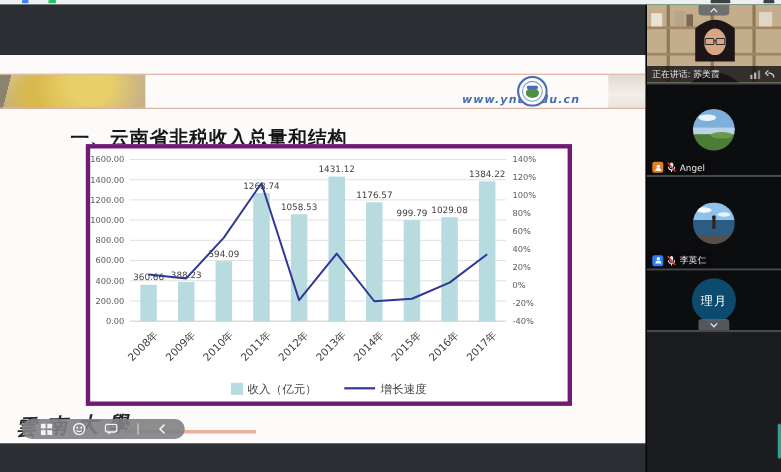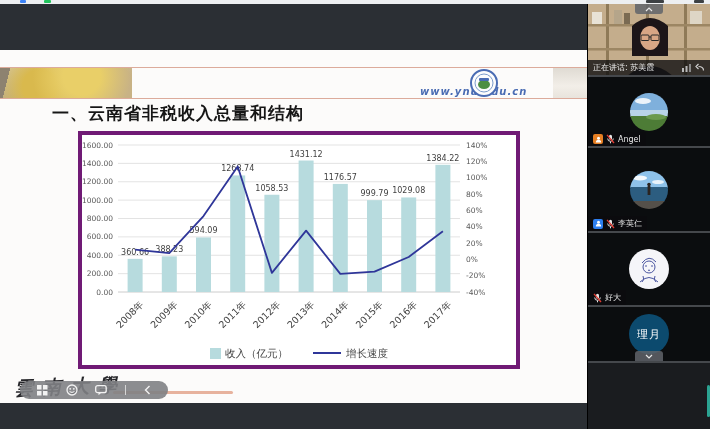--- a/index.html
+++ b/index.html
@@ -22,21 +22,21 @@
       linear-gradient(104deg,#8d8270 0 10px,rgba(0,0,0,0) 10px),
       radial-gradient(circle at 62% 28%,#e9cf68 0 22%,rgba(0,0,0,0) 58%),
       radial-gradient(circle at 30% 62%,#d9b94d 0 18%,rgba(0,0,0,0) 52%),
       radial-gradient(circle at 85% 70%,#c8b285 0 20%,rgba(0,0,0,0) 55%),
       linear-gradient(#d3c9b6,#b9ab94);}
   .hdr-photo-r{position:absolute;right:0;top:18px;width:34px;height:30px;opacity:.75;
     background:linear-gradient(180deg,#d6d0c6,#efeae2 60%,#e2dcd2);}
   .hdr-url{position:absolute;left:420px;top:36px;width:160px;font-size:10px;font-weight:bold;font-style:italic;
     color:#4a6cb3;text-shadow:0 1px 0 #fff;letter-spacing:1px;}
   .logo{position:absolute;left:470px;top:19px;}
-  .slide-title{position:absolute;left:52px;top:52px;margin:0;font-family:"DejaVu Serif","Liberation Serif",serif;
+  .slide-title{position:absolute;left:52px;top:52px;margin:12px;font-family:"DejaVu Serif","Liberation Serif",serif;
     font-size:17px;font-weight:600;color:#161616;letter-spacing:1px;}
   .chart-card{position:absolute;left:78px;top:81px;width:442px;height:238px;background:#ffffff;border:4px solid #701a75;box-sizing:border-box;}
   .chart-card svg{display:block;}
   .calligraphy{position:absolute;left:14px;top:324px;font-family:"DejaVu Serif","Liberation Serif",serif;
     font-size:19px;font-weight:bold;font-style:italic;color:#26262a;letter-spacing:9px;transform:rotate(-2deg);}
   .pink-underline{position:absolute;left:113px;top:341px;width:120px;height:3px;border-radius:2px;background:#e7b29d;}
   .float-toolbar{position:absolute;left:20px;top:331px;width:132px;height:18px;border-radius:9px;
     background:rgba(128,129,132,.9);display:flex;align-items:center;justify-content:space-around;padding:0 8px;z-index:6;}
   .ft-sep{width:1px;height:10px;background:#d6d6d6;}
   
@@ -217,21 +217,21 @@
             <svg width="10" height="9">
               <rect x="0" y="5" width="2" height="4" fill="#b9b9b9"></rect>
               <rect x="3.5" y="3" width="2" height="6" fill="#b9b9b9"></rect>
               <rect x="7" y="1" width="2" height="8" fill="#8a8a8a"></rect>
             </svg>
             <svg width="10" height="9">
               <path d="M8.5 7.5 q0 -4 -5 -4 M3.5 1 L1 3.5 L3.5 6" fill="none" stroke="#cfcfcf" stroke-width="1.2"></path>
             </svg>
           </div>
         </div>
-        <div class="tile" style="height: 71px; text-align: right;">
+        <div class="tile" style="height: 84px; text-align: right;">
           <div class="avatar-wrap">
             <svg width="38" height="38" viewBox="0 0 38 38">
               <defs>
                 <clipPath id="c1">
                   <circle cx="19" cy="19" r="19"></circle>
                 </clipPath>
               </defs>
               <g clip-path="url(#c1)">
                 <rect width="38" height="20" fill="#7fb0dc"></rect>
                 <ellipse cx="13" cy="8" rx="8" ry="3" fill="#ffffff" opacity="0.85"></ellipse>
@@ -285,43 +285,20 @@
             </span>
             <svg width="9" height="10" viewBox="0 0 9 10">
               <rect x="3" y="0.8" width="3" height="5" rx="1.5" fill="#e6e6e6"></rect>
               <path d="M1.7 4.5 a2.8 2.8 0 0 0 5.6 0" fill="none" stroke="#e6e6e6" stroke-width="1"></path>
               <line x1="4.5" y1="7.6" x2="4.5" y2="9.3" stroke="#e6e6e6" stroke-width="1"></line>
               <line x1="1" y1="0.8" x2="8" y2="9" stroke="#e23b32" stroke-width="1.3"></line>
             </svg>
             <span>李英仁</span>
           </div>
         </div>
-        <div class="tile" style="height: 74px;">
-          <div class="avatar-wrap">
-            <svg width="40" height="40" viewBox="0 0 40 40">
-              <circle cx="20" cy="20" r="20" fill="#f5f5f9"></circle>
-              <g fill="none" stroke="#4a55a0" stroke-width="1">
-                <path d="M13 14 q7 -9 14 -1"></path>
-                <circle cx="20" cy="18" r="6"></circle>
-                <path d="M16 17 h2 M22 17 h2 M19 21 q1 1 2 0"></path>
-                <path d="M11 33 q9 -9 18 0"></path>
-                <path d="M14 27 q2 4 -1 6 M26 27 q-2 4 1 6"></path>
-              </g>
-            </svg>
-          </div>
-          <div class="chip">
-            <svg width="9" height="10" viewBox="0 0 9 10">
-              <rect x="3" y="0.8" width="3" height="5" rx="1.5" fill="#e6e6e6"></rect>
-              <path d="M1.7 4.5 a2.8 2.8 0 0 0 5.6 0" fill="none" stroke="#e6e6e6" stroke-width="1"></path>
-              <line x1="4.5" y1="7.6" x2="4.5" y2="9.3" stroke="#e6e6e6" stroke-width="1"></line>
-              <line x1="1" y1="0.8" x2="8" y2="9" stroke="#e23b32" stroke-width="1.3"></line>
-            </svg>
-            <span>好大</span>
-          </div>
-        </div>
         <div class="tile" style="height: 56px;">
           <div class="avatar-wrap">
             <div class="initials" style="width:40px;height:40px;background:#0c4a6e">理月</div>
           </div>
           <button class="more-btn">
             <svg width="8" height="5">
               <polyline points="1,1 4,4 7,1" fill="none" stroke="#e8e8e8" stroke-width="1.2"></polyline>
             </svg>
           </button>
         </div>

